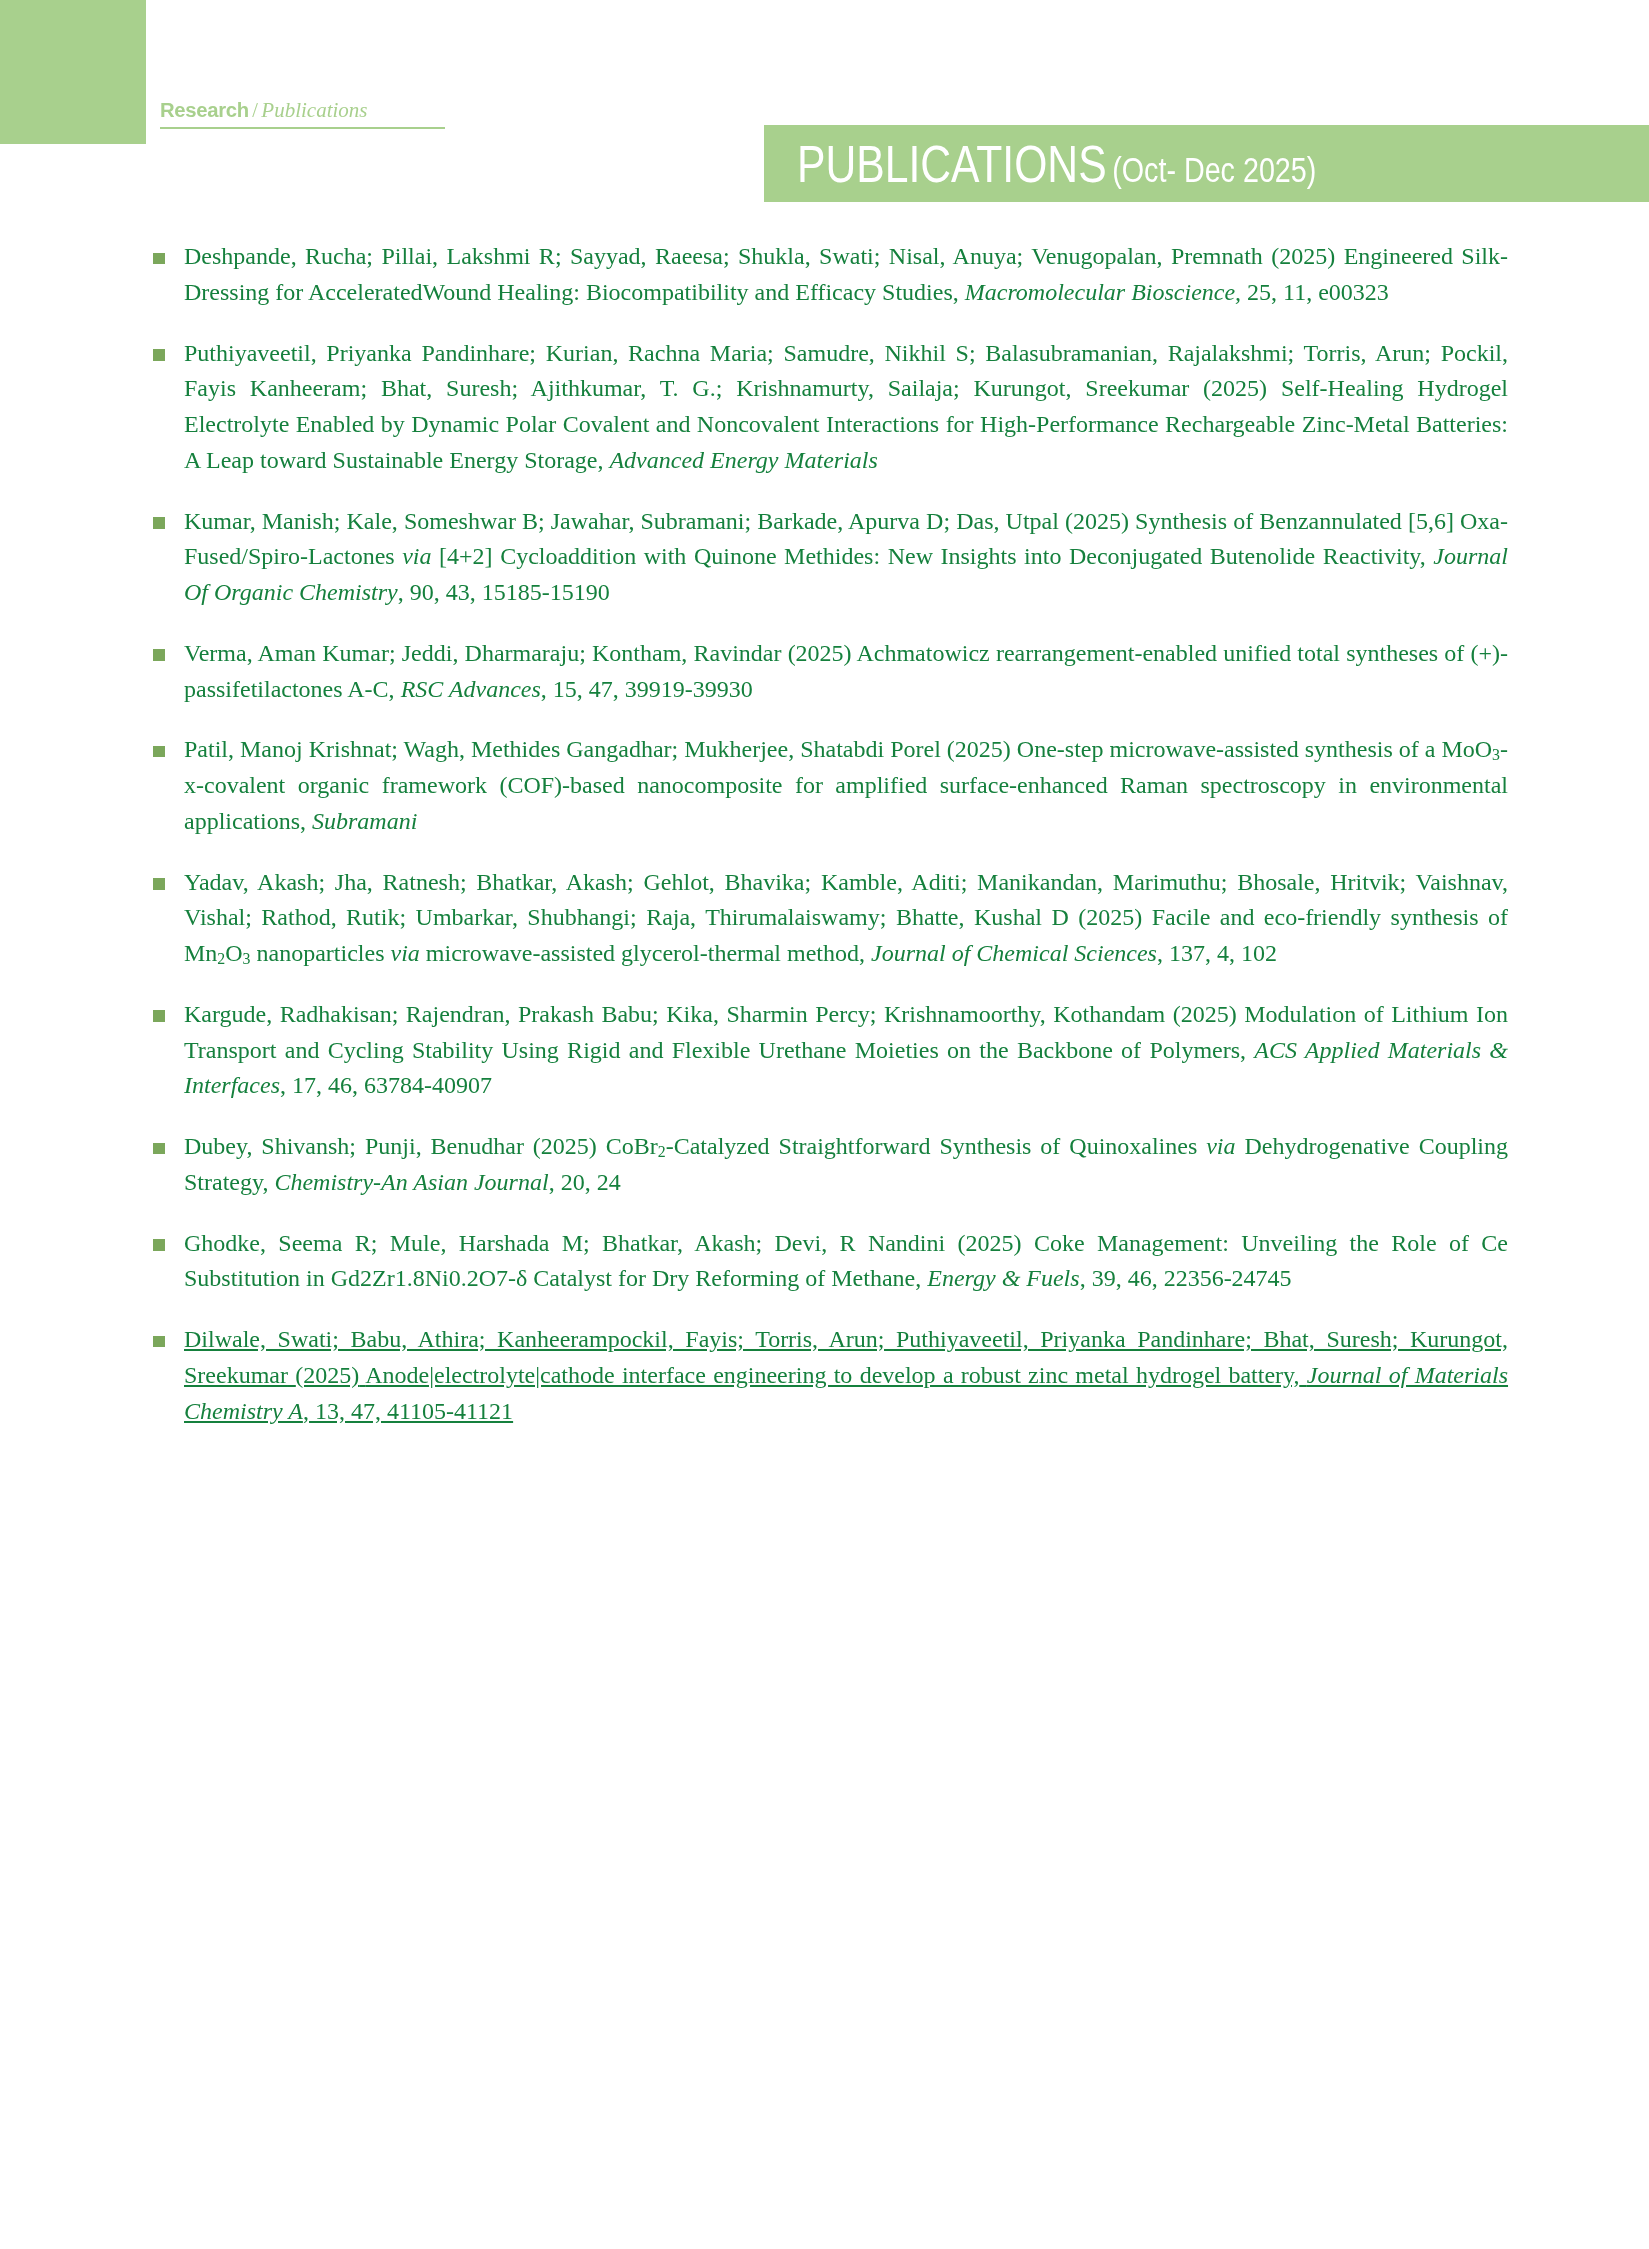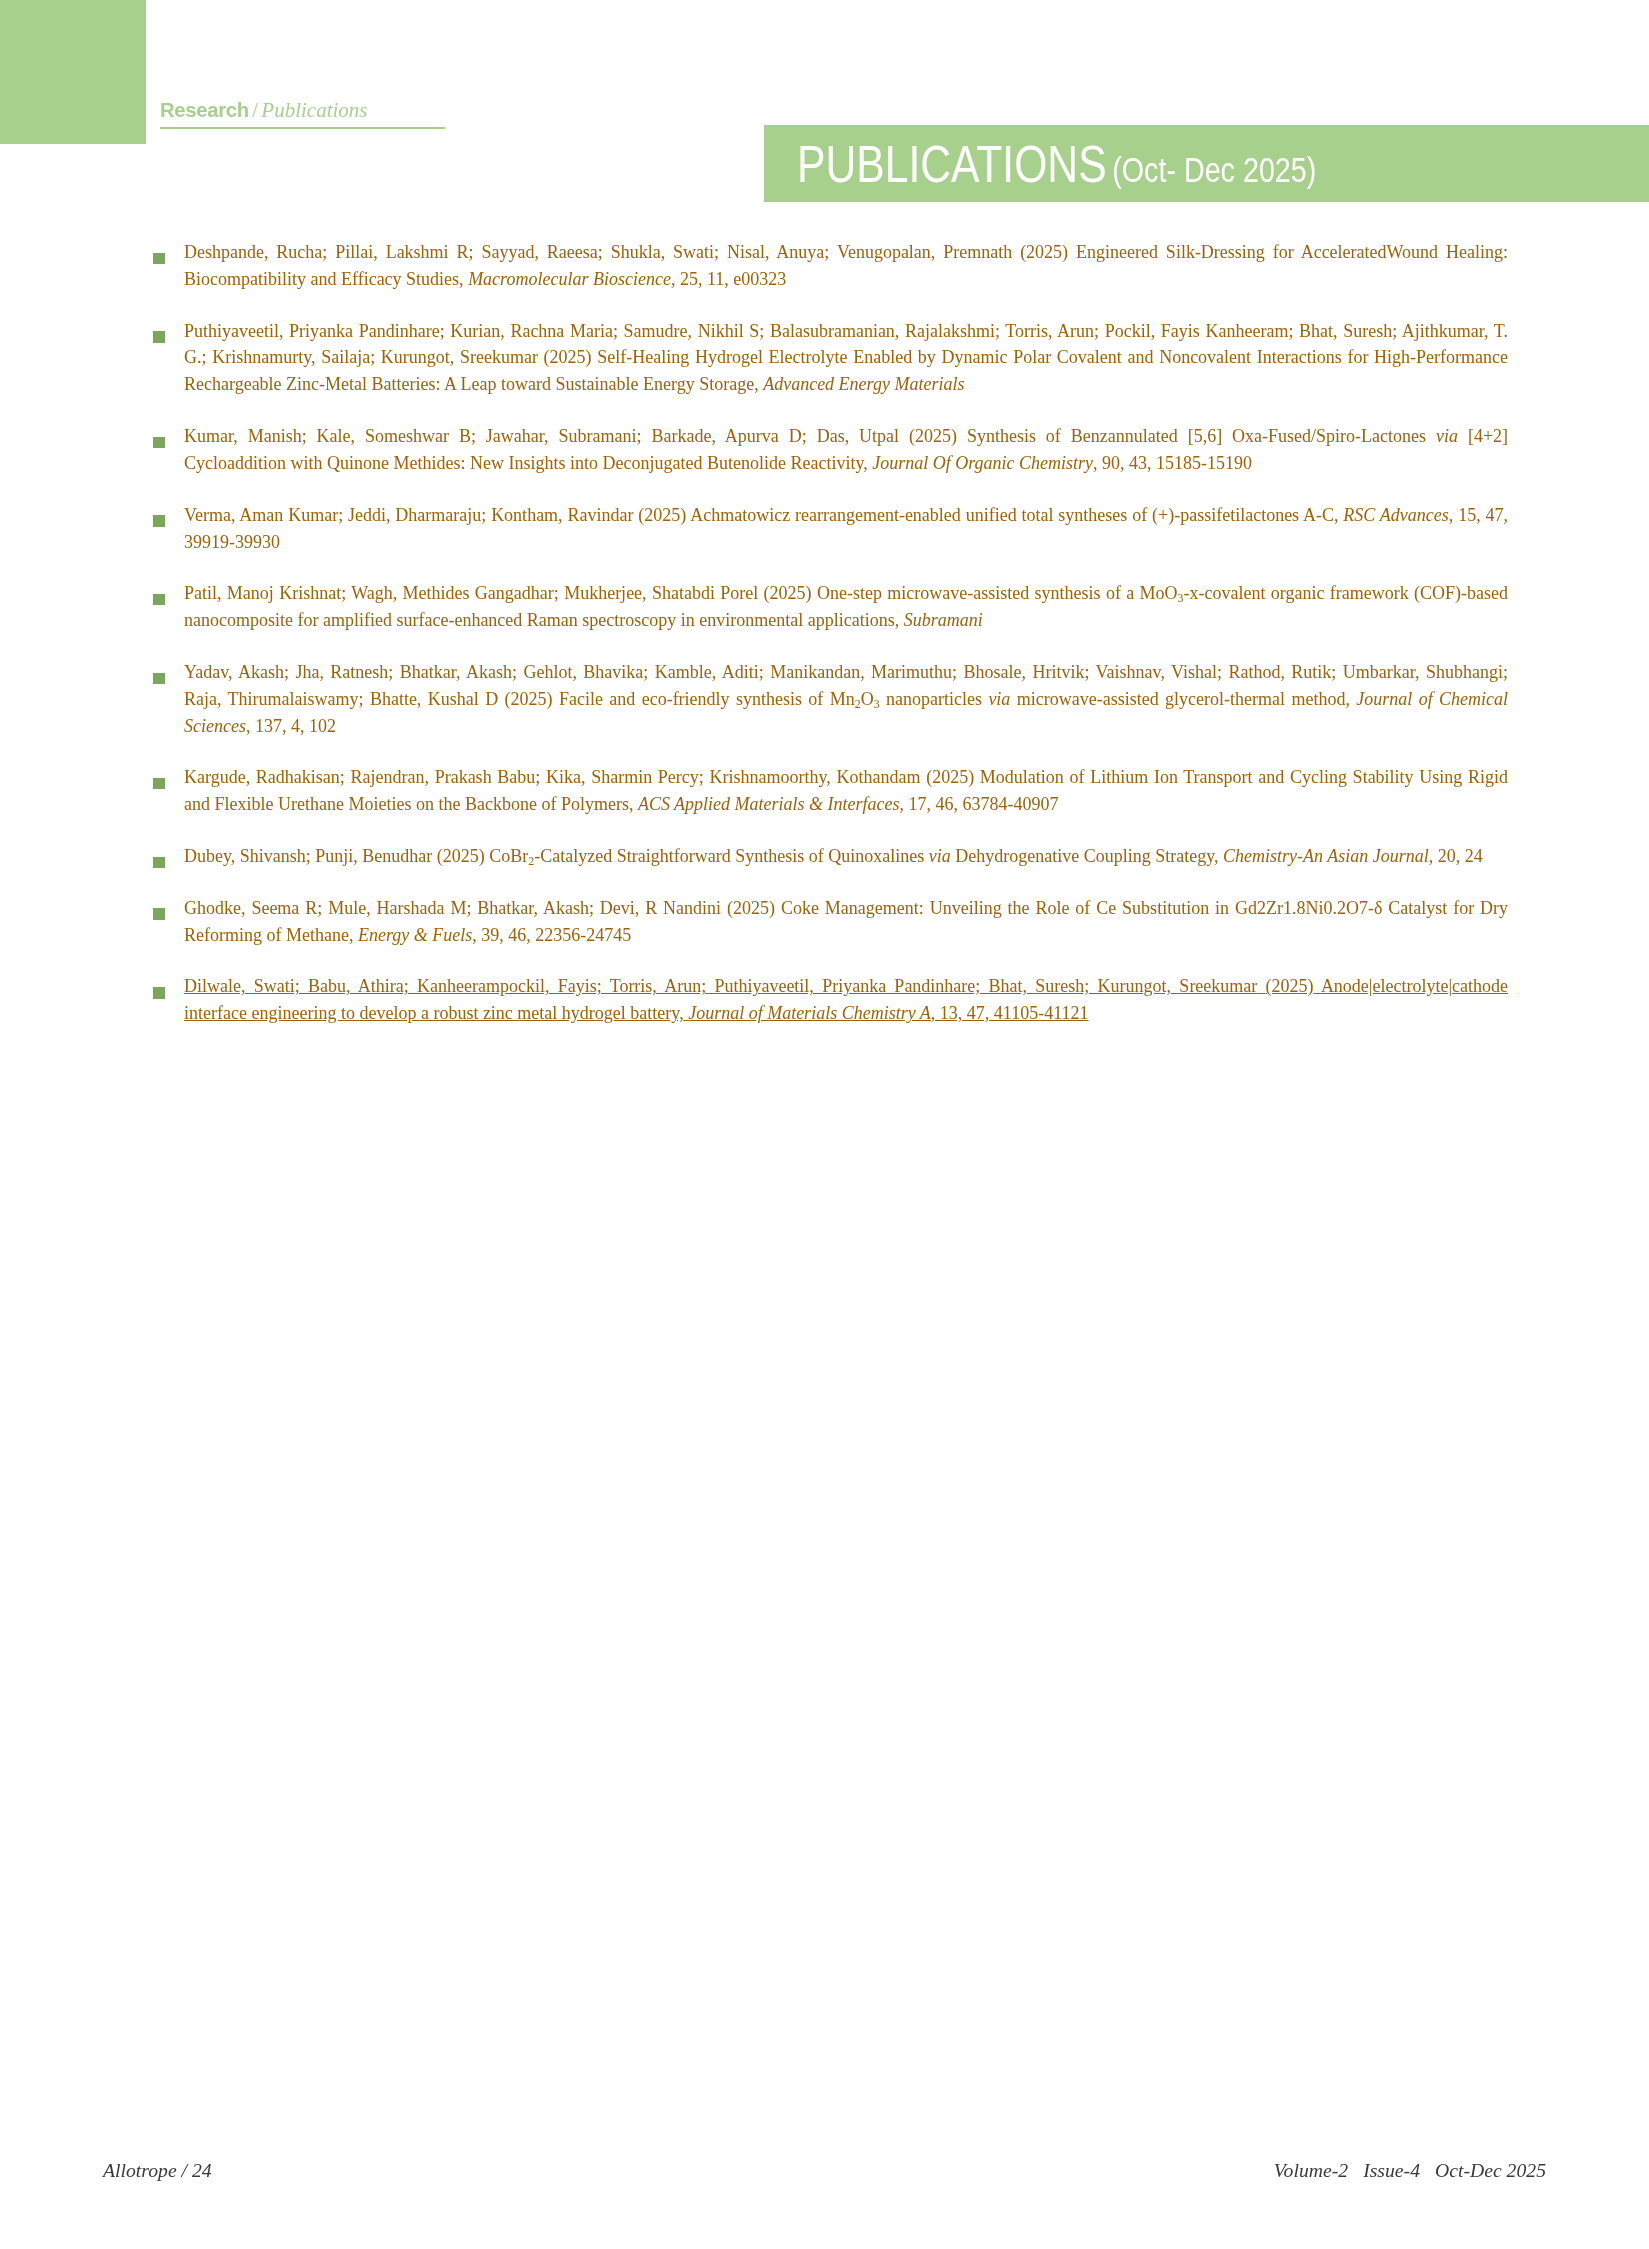--- a/index.html
+++ b/index.html
@@ -110,25 +110,25 @@
   .pub-list {
     position: absolute;
     left: 153px;
     top: 239px;
     width: 1355px;
   }
   .pub-item {
     position: relative;
     padding-left: 31px;
     margin-bottom: 25px;
-    font-size: 18px;
+    font-size: 24px;
     line-height: 1.49;
     text-align: justify;
     text-justify: inter-word;
-    color: #a16207;
+    color: #15803d;
     font-family: "Liberation Serif", serif;
   }
   .pub-item:last-child { margin-bottom: 7px; text-decoration: underline; }
   .bullet {
     position: absolute;
     left: 0;
     top: 13.6px;
     width: 11.5px;
     height: 11.5px;
     background: #7ba75b;
@@ -224,21 +224,15 @@
       <span class="pub-text"><span>Ghodke, Seema R; Mule, Harshada M; Bhatkar, Akash; Devi, R Nandini</span> <span>(2025)</span> <span>Coke Management: Unveiling the Role of Ce Substitution in Gd2Zr1.8Ni0.2O7-δ Catalyst for Dry Reforming of Methane,</span> <i>Energy &amp; Fuels</i><span>, 39, 46, 22356-24745</span></span>
     </div>
 
     <div class="pub-item">
       <span class="bullet"></span>
       <span class="pub-text"><span>Dilwale, Swati; Babu, Athira; Kanheerampockil, Fayis; Torris, Arun; Puthiyaveetil, Priyanka Pandinhare; Bhat, Suresh; Kurungot, Sreekumar</span> <span>(2025)</span> <span>Anode|electrolyte|cathode interface engineering to develop a robust zinc metal hydrogel battery,</span> <i>Journal of Materials Chemistry A</i><span>, 13, 47, 41105-41121</span></span>
     </div>
 
   </div>
 
-  <div class="footer">
-    <div class="footer-left">Allotrope / 24</div>
-    <div class="footer-right">
-      <span>Volume-2</span><span>Issue-4</span><span>Oct-Dec 2025</span>
-    </div>
-  </div>
 
 </div>
 
 
 </body></html>

